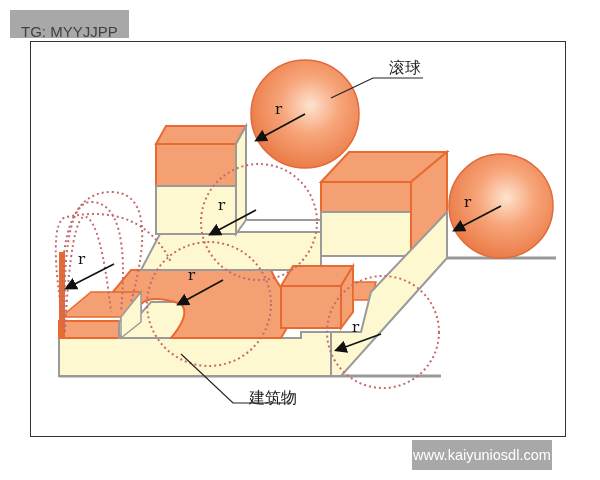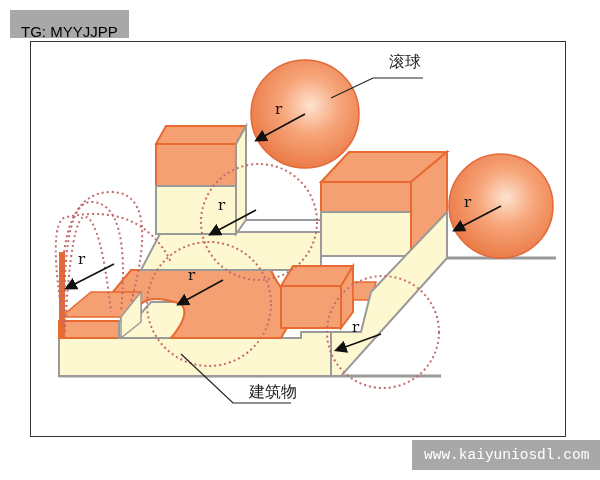--- a/index.html
+++ b/index.html
@@ -1,21 +1,21 @@
 <!DOCTYPE html>
 <html><head>
 <meta charset="utf-8">
 <style>
   html, body { margin: 0; padding: 0; background: #ffffff; }
   body { width: 600px; height: 480px; position: relative; overflow: hidden; font-family: "DejaVu Sans", sans-serif; }
   .frame { position: absolute; left: 30px; top: 41px; width: 536px; height: 396px; border: 1px solid #333; background: #fff; box-sizing: border-box; }
   .frame svg { position: absolute; left: 0; top: 0; }
-  .wm-top { position: absolute; left: 10px; top: 10px; height: 14px; padding: 7px 11px; background: #a8a8a8; color: #000000; font-family: "Liberation Sans", sans-serif; font-size: 15px; line-height: 30px; }
-  .wm-bot { position: absolute; left: 412px; top: 440px; height: 30px; padding: 0 12px; background: #a8a8a8; color: #fff; font-family: Liberation Mono, monospace; font-size: 14.5px; line-height: 30px; }
-  .label { position: absolute; font-family: "DejaVu Sans", sans-serif; font-size: 16px; color: #222; }
+  .wm-top { position: absolute; left: 10px; top: 10px; height: 14px; padding: 7px 11px; background: #a8a8a8; color: #404040; font-family: "Liberation Sans", sans-serif; font-size: 15px; line-height: 30px; }
+  .wm-bot { position: absolute; left: 412px; top: 440px; height: 30px; padding: 0 1px; background: #a8a8a8; color: #fff; font-family: Liberation Sans, sans-serif; font-size: 14.5px; line-height: 30px; }
+  .label { position: absolute; font-family: "DejaVu Sans", sans-serif; font-size: 16px; color: #222; margin-top: 6px; }
   .rlab { font-family: "DejaVu Serif", serif; font-size: 15px; fill: #111; }
 </style>
 </head>
 <body>
 
 <div class="wm-top">TG: MYYJJPP</div>
 
 <div class="frame">
   <svg width="536" height="396" viewBox="0 0 536 396">
     <defs>

